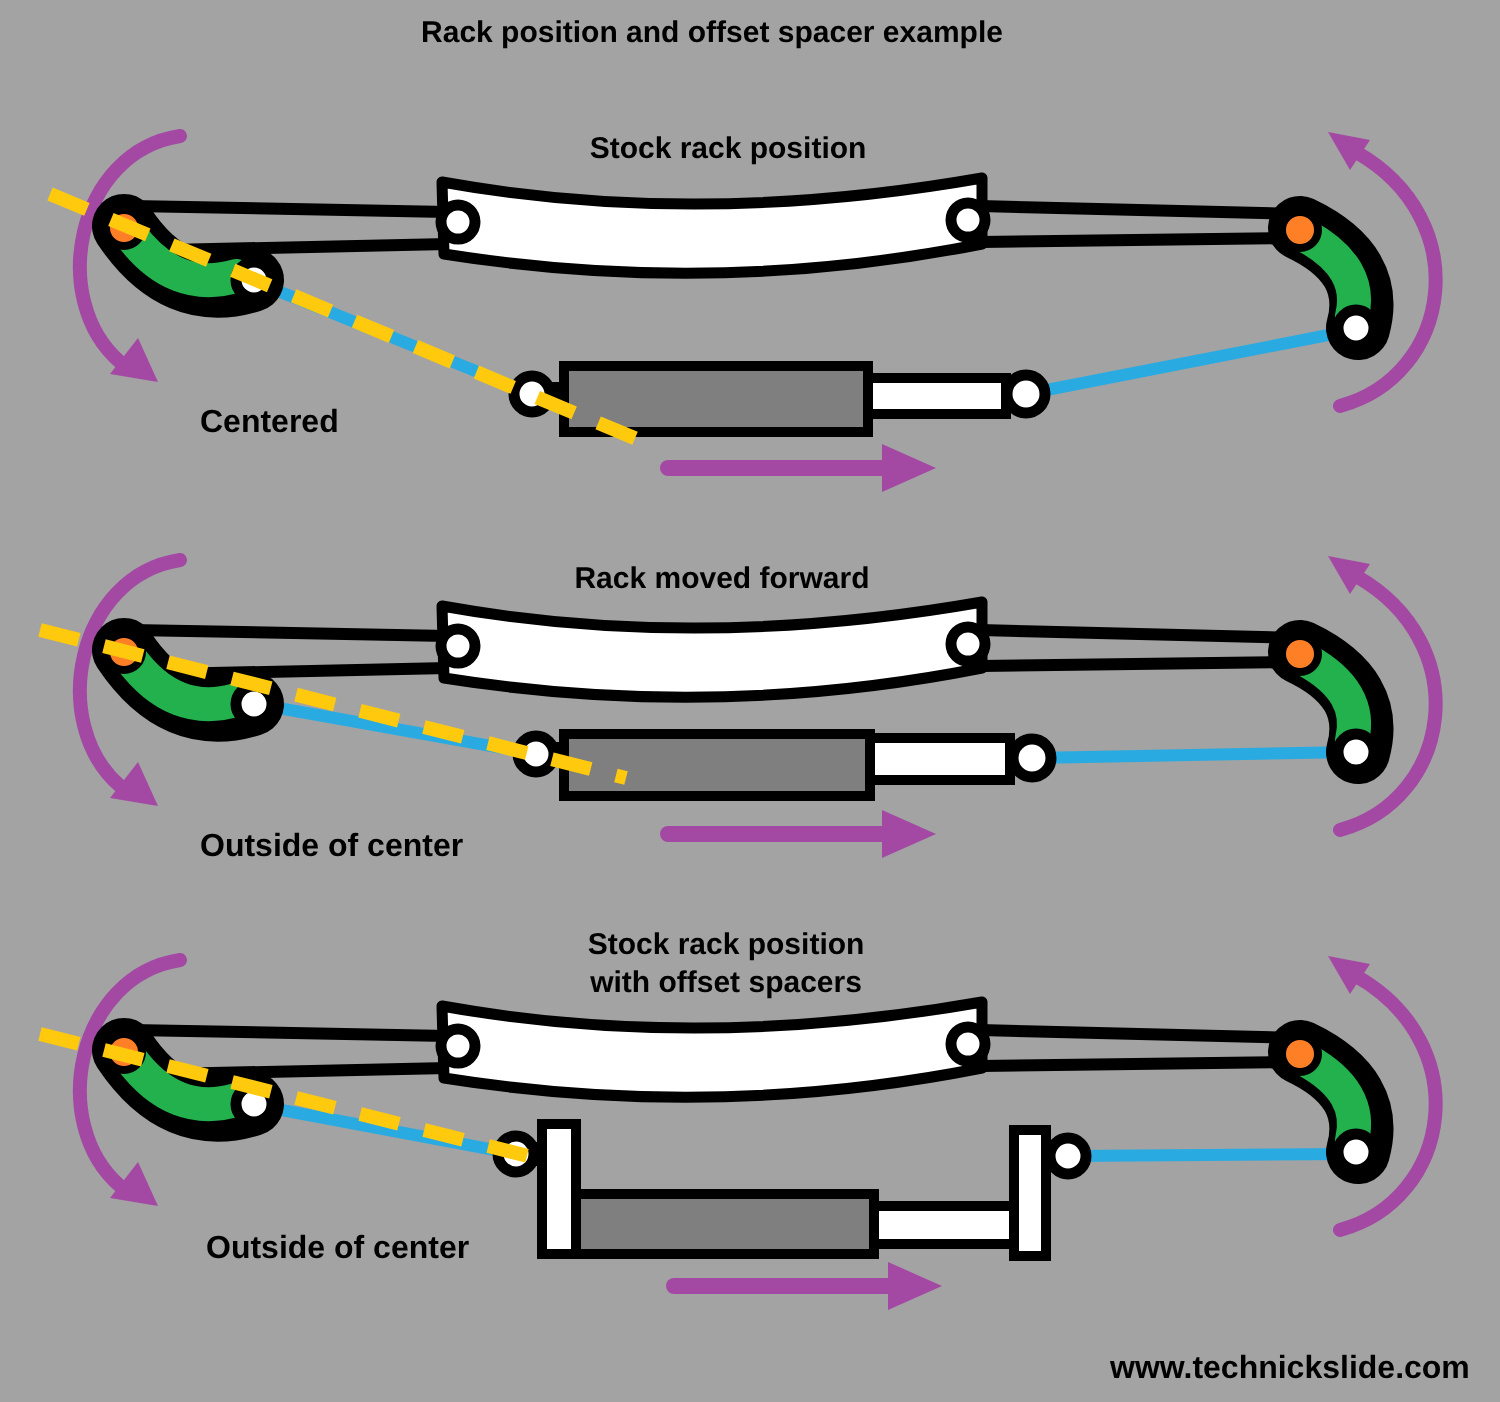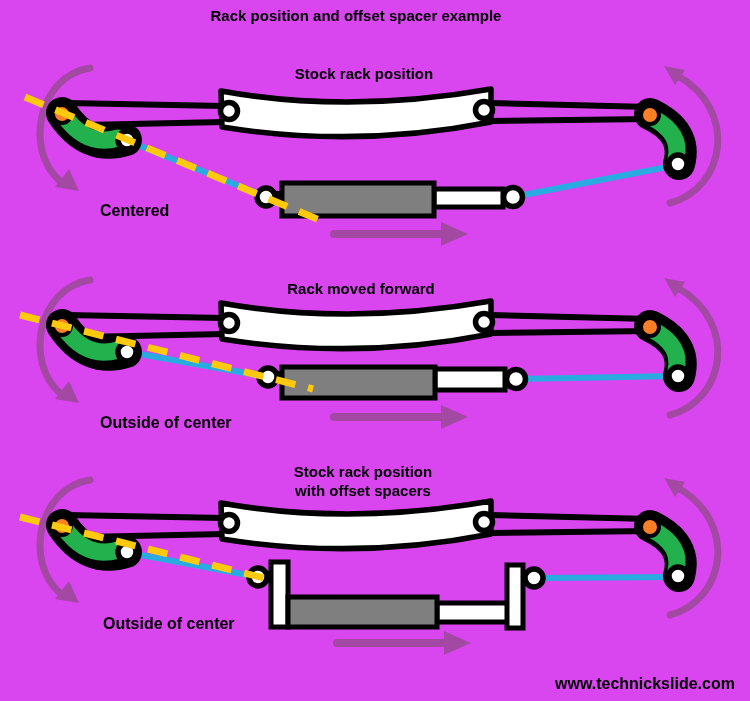--- a/index.html
+++ b/index.html
@@ -1,20 +1,20 @@
 <!DOCTYPE html>
 <html style="--black: #000000; --gray: #7f7f7f; --green: #22b14c; --orange: #ff7f27; --yellow: #ffc90e; --blue: #29abe2; --purple: #a349a4;"><head>
 <meta charset="utf-8">
 <style>
   :root{
     --black:#000000; --gray:#7f7f7f; --green:#22b14c; --orange:#ff7f27;
     --yellow:#ffc90e; --blue:#29abe2; --purple:#a349a4; --white:#ffffff;
   }
   html,body{margin:0;padding:0;background:#fff;}
-  .stage{width:750px;height:701px;position:relative;background:#d946ef;}
+  .stage{width:750px;height:701px;position:relative;background:#a3a3a3;}
   svg{display:block;}
   .arc{stroke:var(--purple);stroke-width:7;fill:none;stroke-linecap:round;}
   .phead{fill:var(--purple);stroke:none;}
   .parrow{stroke:var(--purple);stroke-width:8;stroke-linecap:round;}
   .armline{stroke:var(--black);stroke-width:6;fill:none;}
   .member{fill:var(--white);stroke:var(--black);stroke-width:5.5;stroke-linejoin:round;}
   .joint{fill:var(--white);stroke:var(--black);stroke-width:5.5;}
   .orange-dot{fill:var(--orange);stroke:var(--black);stroke-width:4;}
   .k-body{stroke:var(--black);stroke-width:32;fill:none;stroke-linecap:round;}
   .k-green{stroke:var(--green);stroke-width:17;fill:none;stroke-linecap:round;}

